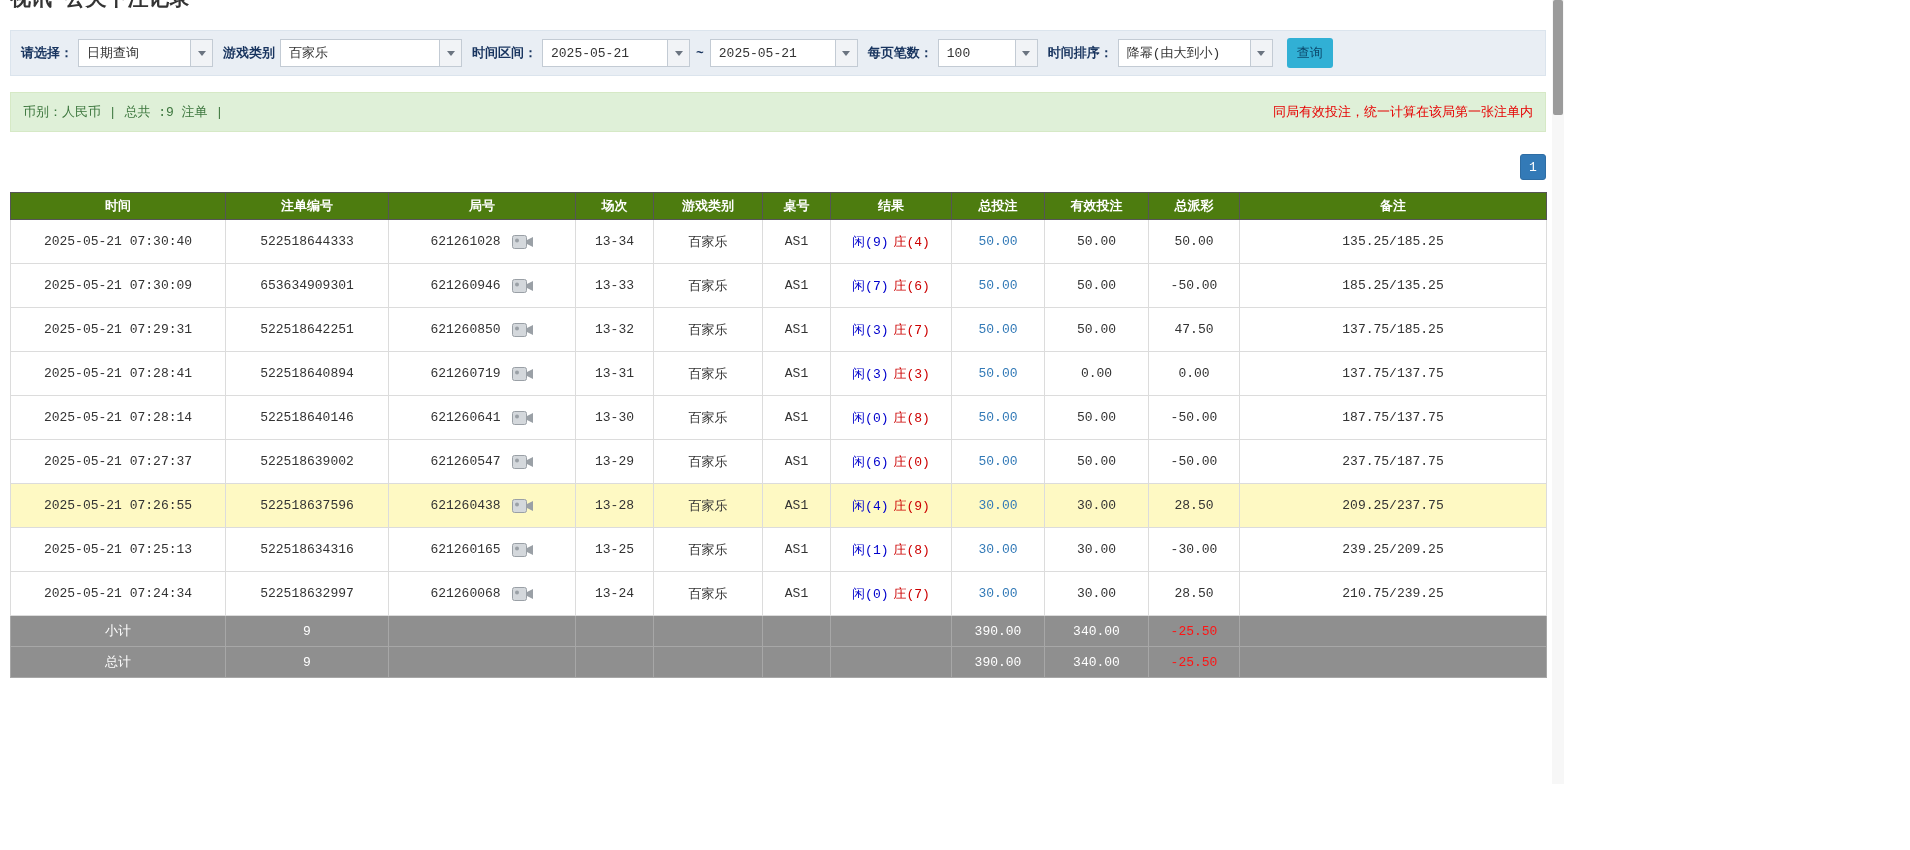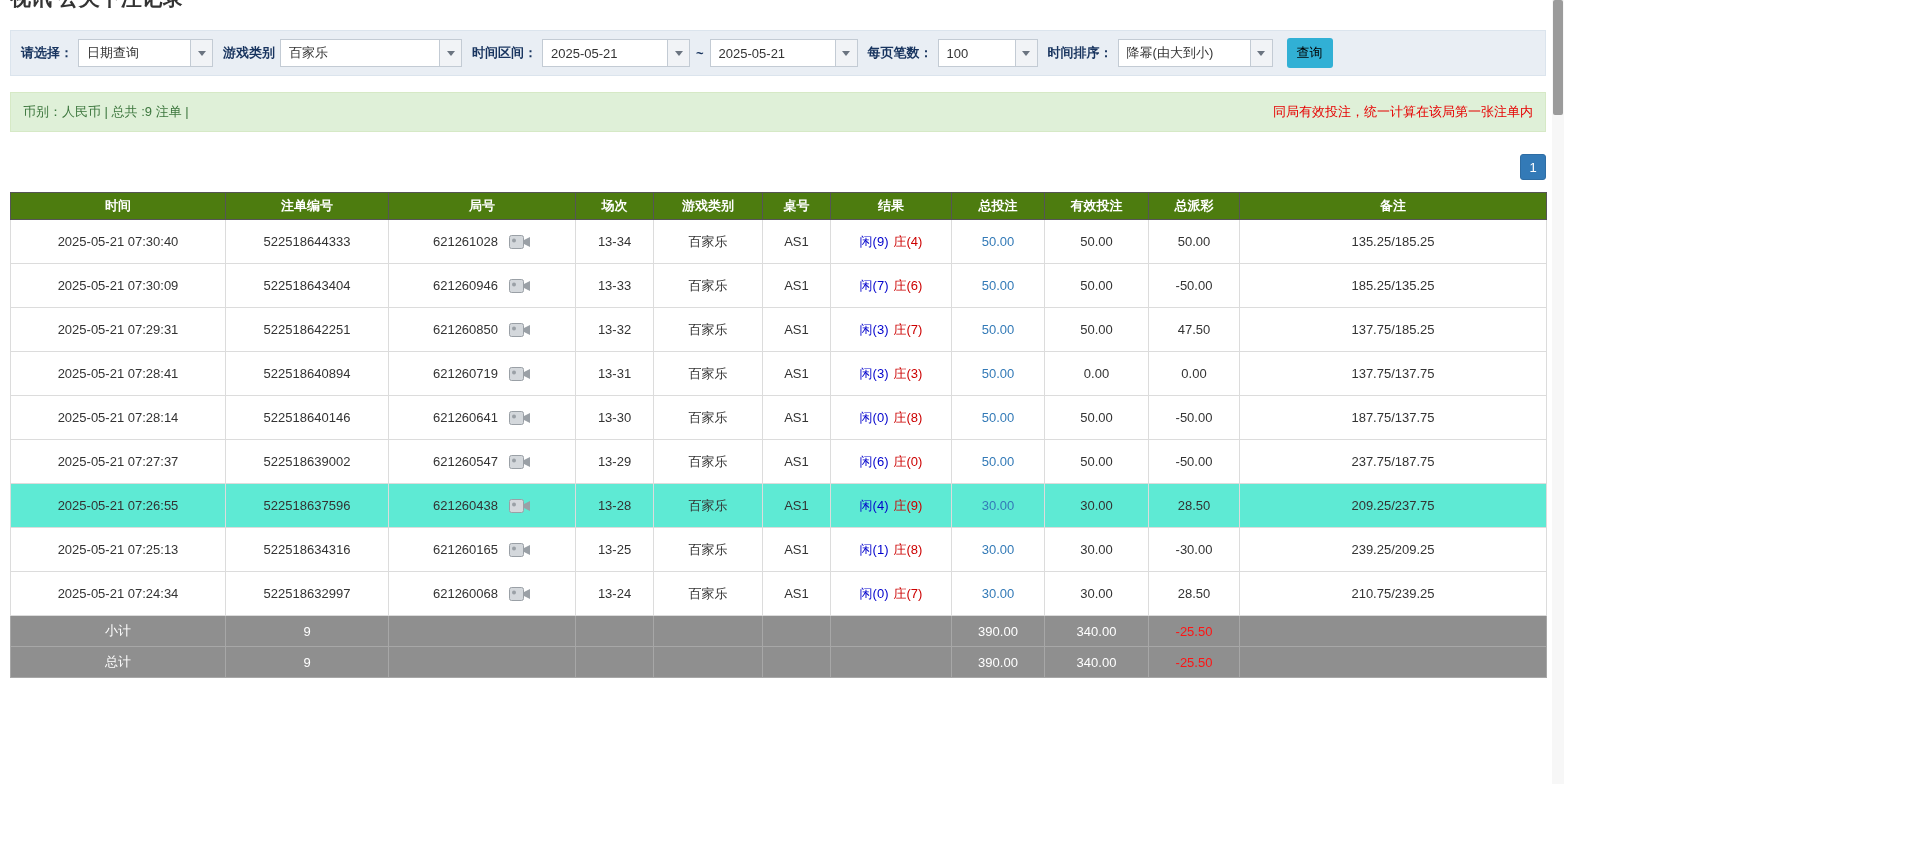--- a/index.html
+++ b/index.html
@@ -1,58 +1,58 @@
 <!DOCTYPE html>
 <html><head>
 <meta charset="utf-8">
 <style>
   * { box-sizing: border-box; }
   html,body { margin:0; padding:0; background:#fff; }
   body { font-family:"Liberation Sans","DejaVu Sans",sans-serif; }
-  .wrap { position:relative; width:1910px; height:784px; background:#fff; overflow:hidden; }
+  .wrap { position:relative; width:1910px; height:784px; background:#fff; overflow:hidden;font-family:Liberation Mono, monospace; }
   .content { position:absolute; left:10px; top:0; width:1536px; }
 
   
   .title-clip { height:11px; overflow:hidden; }
   .title-clip h1 { margin:-16px 0 0 0; font-size:21px; font-weight:bold; color:#333; }
 
   
   .filter-bar { margin-top:19px; height:46px; background:#e9eef4; border:1px solid #dbe4ed;
     display:flex; align-items:center; padding:0 10px; }
   .flabel { color:#17335e; font-weight:bold; font-size:13px; margin:0 5px 0 10px; white-space:nowrap; }
   .flabel:first-child { margin-left:0; }
   .combo { display:inline-flex; height:28px; background:#fff; border:1px solid #c3cbd4; align-items:stretch; flex:none; }
   .combo-val { flex:1; display:flex; align-items:center; padding:0 8px; font-size:13px; color:#333;
     white-space:nowrap; overflow:hidden; }
   .combo-btn { width:22px; border-left:1px solid #c3cbd4; background:#f1f3f6;
     display:flex; align-items:center; justify-content:center; cursor:pointer; }
   .caret { width:0; height:0; border-left:4px solid transparent; border-right:4px solid transparent;
     border-top:5px solid #6b7480; }
   .tilde { color:#17335e; font-weight:bold; font-size:13px; margin:0 6px; }
-  .btn-query { margin-left:14px; width:46px; height:30px; background:#31b0d5; color:#000000; border:none;
+  .btn-query { margin-left:14px; width:46px; height:30px; background:#31b0d5; color:#0c4a6e; border:none;
     border-radius:3px; font-size:13px; cursor:pointer; font-family:inherit; }
 
   
   .summary-bar { margin-top:16px; height:40px; background:#dff0d8; border:1px solid #d6e9c6;
     display:flex; align-items:center; justify-content:space-between; padding:0 12px; }
   .sum-left { color:#3c763d; font-size:13px; }
   .sum-right { color:#e60000; font-size:13px; }
 
   
   .pager { margin-top:22px; height:26px; display:flex; justify-content:flex-end; }
   .page-btn { min-width:26px; height:26px; background:#337ab7; border:1px solid #2e6da4; color:#fff;
     font-size:13px; border-radius:3px; display:flex; align-items:center; justify-content:center; cursor:pointer; }
 
   
   table.records { margin-top:12px; width:1536px; border-collapse:collapse; table-layout:fixed; }
   table.records th { height:27px; background:#4d7c0f; color:#fff; font-size:13px; font-weight:bold;
     border:1px solid #555; text-align:center; padding:0; }
   table.records td { height:44px; border:1px solid #dcdcdc; text-align:center; font-size:13px;
     color:#333; padding:0 2px; background:#fff; }
-  tr.hl td { background:#5eead4; }
+  tr.hl td { background:#fef9c3; }
   .round-wrap { display:flex; align-items:center; justify-content:center; gap:11px; }
   .video-btn { display:inline-flex; cursor:pointer; }
   .player { color:#0000cc;text-align:center; }
   .banker { color:#cc0000; margin-left:5px; }
   .bet-link { color:#337ab7; text-decoration:none; cursor:pointer; }
   .neg { color:#ff0000;margin-left:36px; }
   tr.foot td { background:#8f8f8f; color:#fff; height:31px; border:1px solid #a7a7a7; font-size:13px; }
   tr.foot td.neg { color:#ff1414; }
 
   
@@ -182,21 +182,21 @@
     </td>
     <td>
       <a class="bet-link f-total">50.00</a>
     </td>
     <td class="f-valid">50.00</td>
     <td class="f-payout">50.00</td>
     <td class="f-note">135.25/185.25</td>
   </tr>
           <tr>
     <td class="f-time">2025-05-21 07:30:09</td>
-    <td class="f-bet-id">522518643404</td>
+    <td class="f-bet-id">653634909301</td>
     <td>
       <span class="round-wrap">
         <span class="f-round">621260946</span>
         <span class="video-btn">
           <svg width="22" height="16" viewBox="0 0 22 16">
             <rect x="0.5" y="1.5" width="14" height="13" rx="2" fill="#d4d8dc" stroke="#9aa0a6"></rect>
             <path d="M15 6 L21 3 V13 L15 10 Z" fill="#9aa0a6"></path>
             <circle cx="5" cy="6.5" r="2" fill="#9aa0a6"></circle>
           </svg>
         </span>

